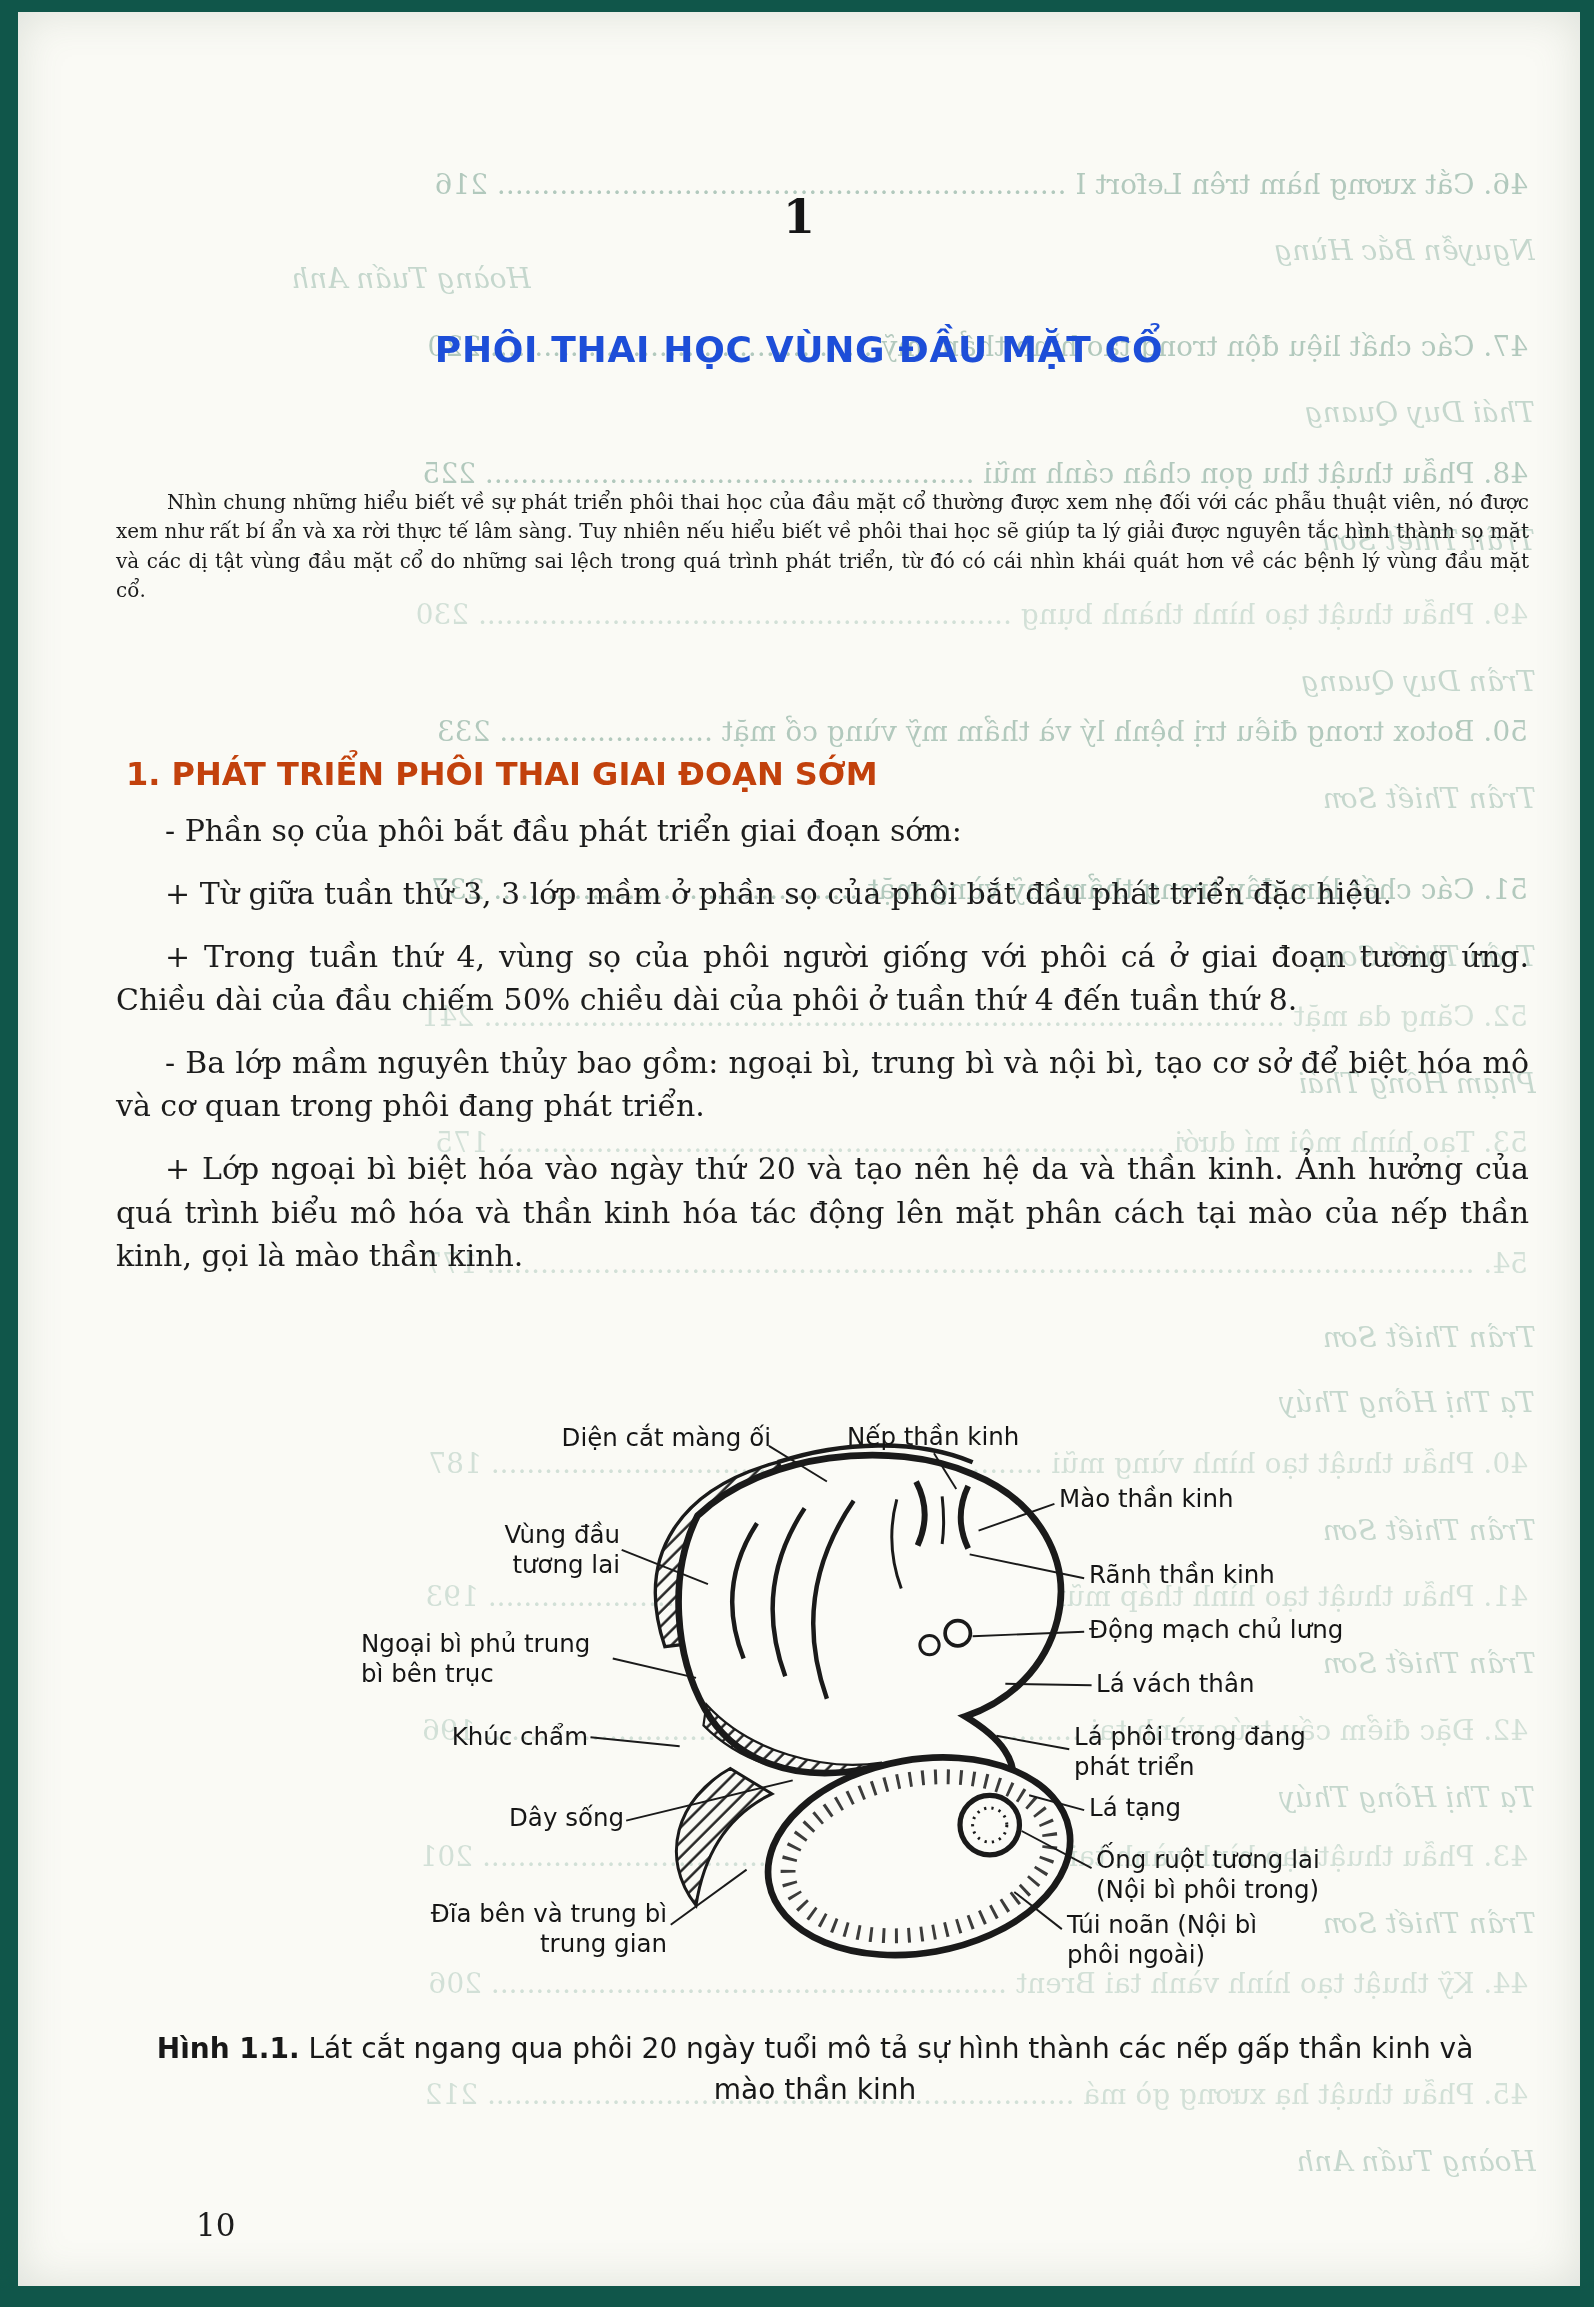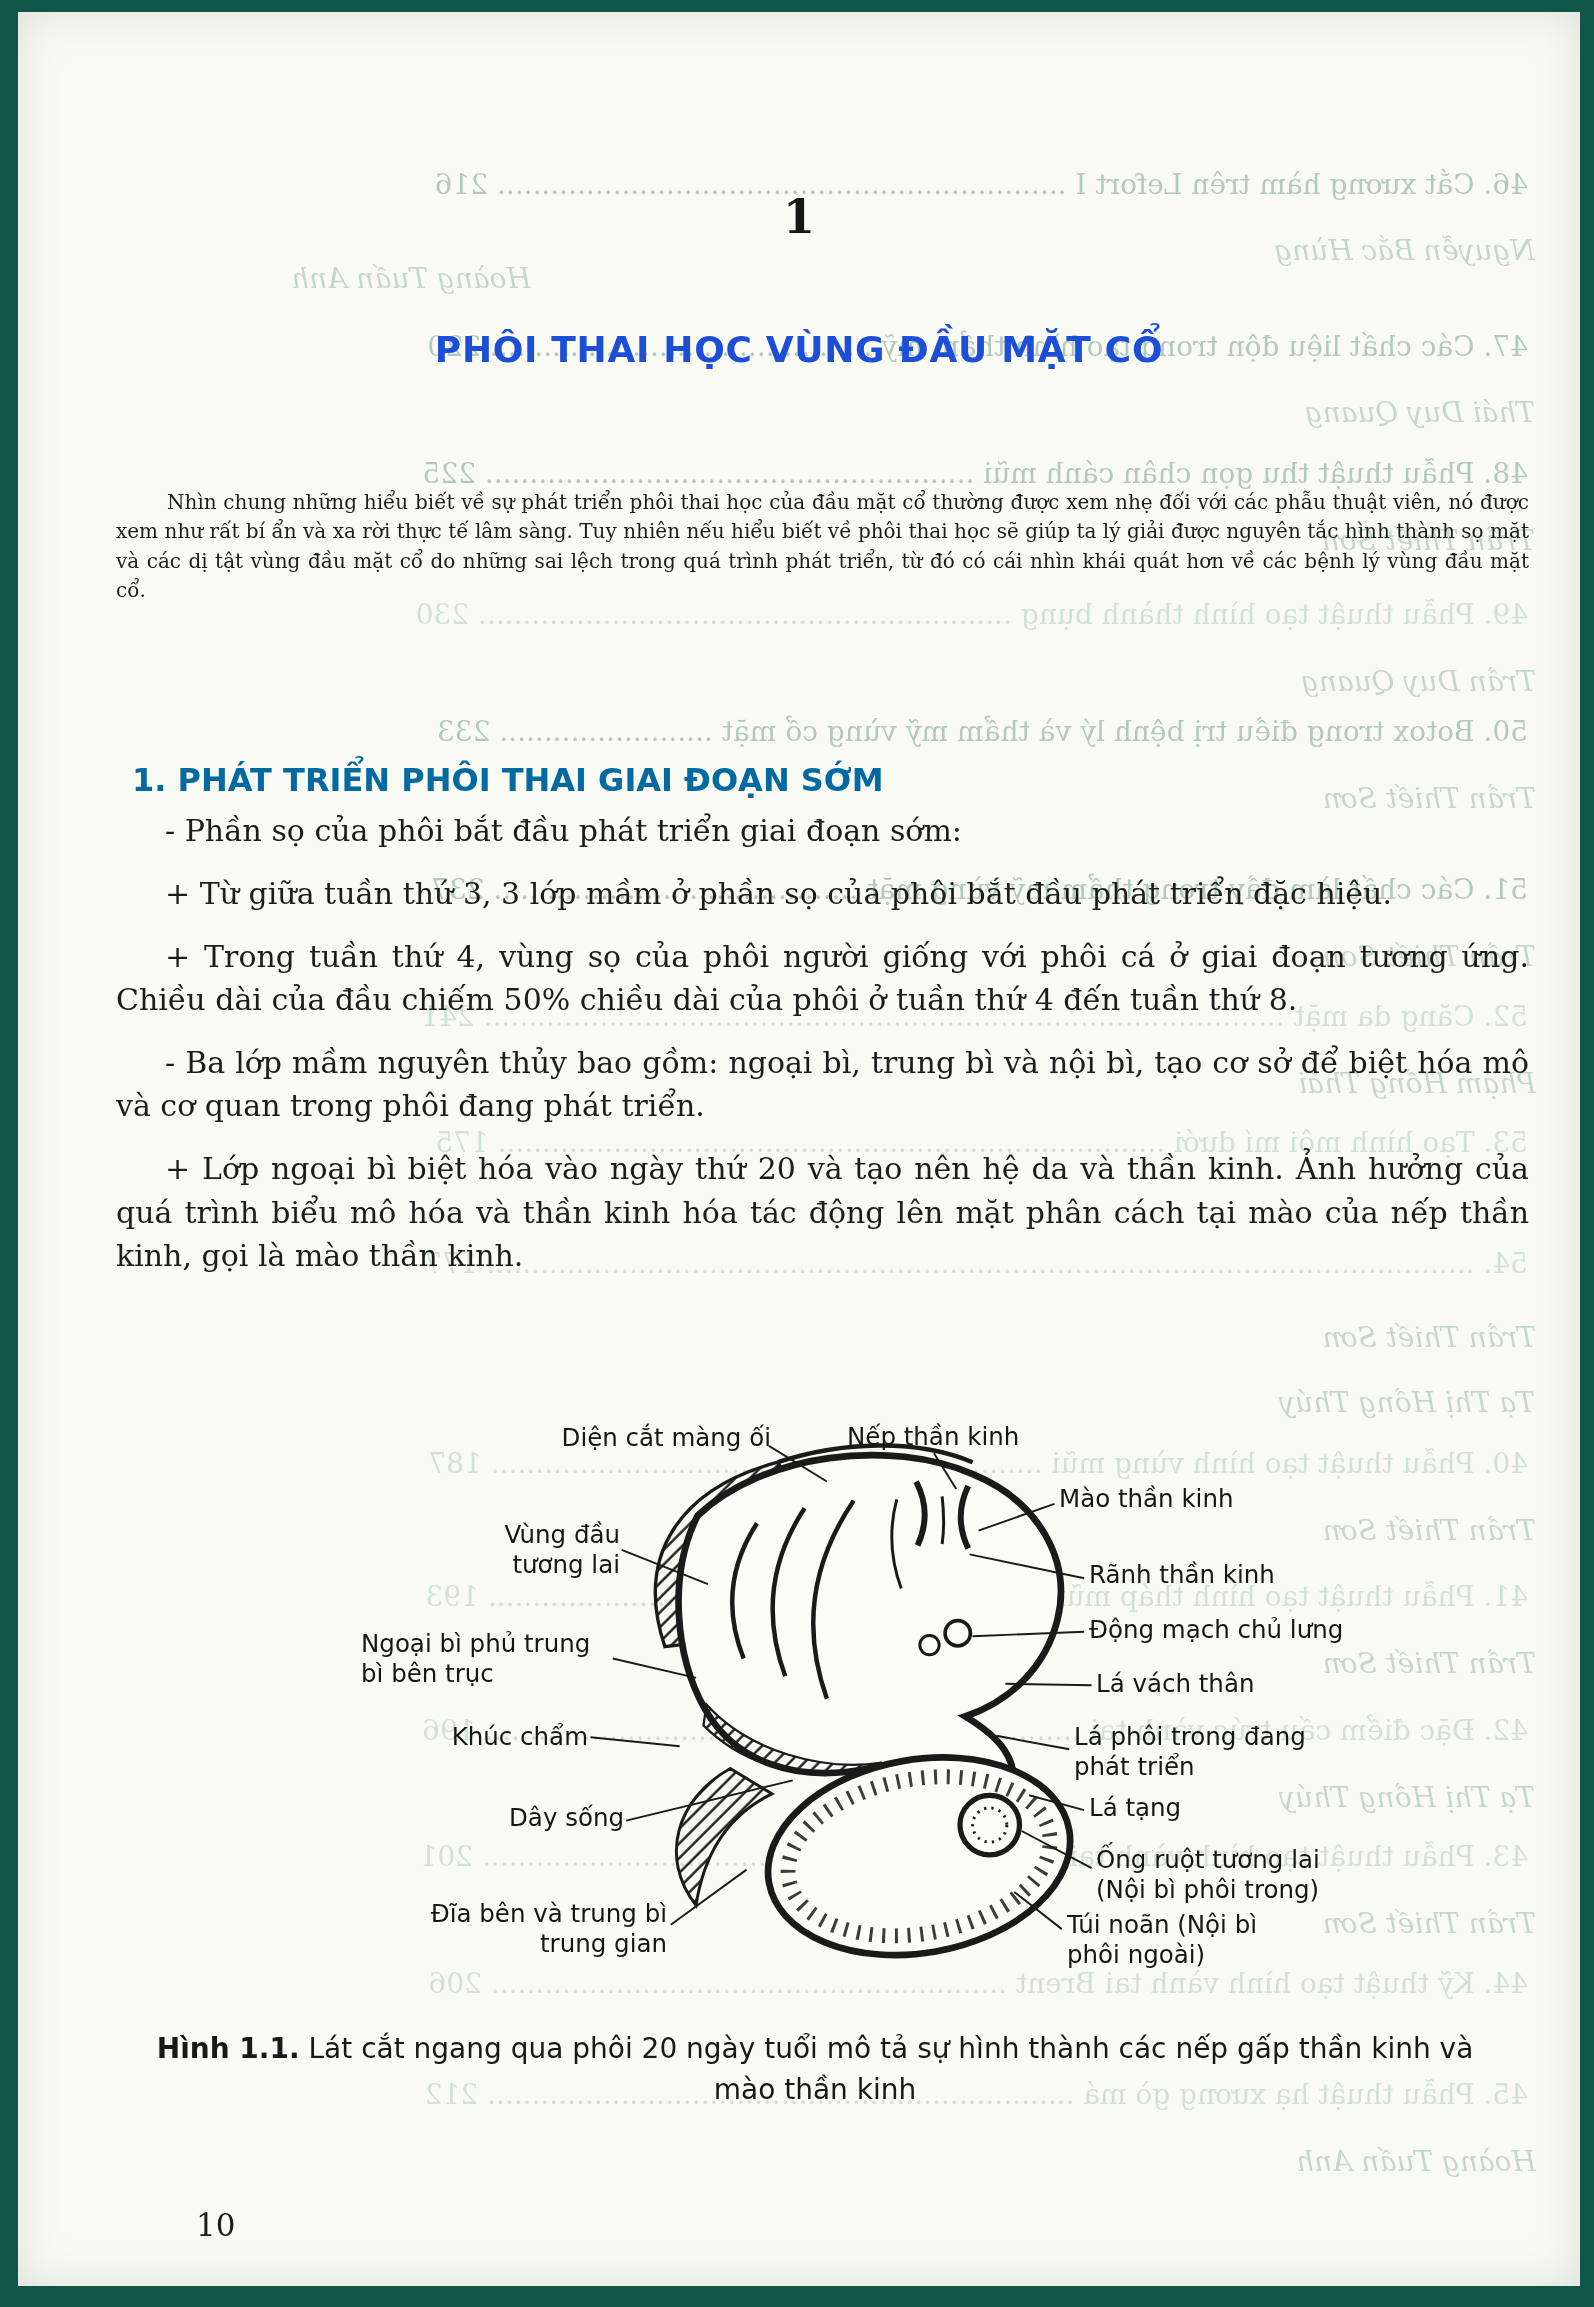--- a/index.html
+++ b/index.html
@@ -36,21 +36,21 @@
     font-size:36px;font-weight:bold;color:#1d4ed8;letter-spacing:0.7px;
   }
   .intro{
     position:absolute;top:476px;left:98px;width:1413px;
     font-size:20px;line-height:1.47;color:#1c1c1c;
     text-align:justify;text-indent:51px;margin:0;
   }
   .section-heading{
     position:absolute;top:733px;left:98px;width:1413px;
     font-family:"DejaVu Sans","Liberation Sans",sans-serif;
-    font-size:32px;font-weight:bold;color:#0369a1;margin:16px;
+    font-size:32px;font-weight:bold;color:#c2410c;margin:10px;
   }
   #paragraphs{position:absolute;top:797px;left:98px;width:1413px;}
   .body-p{
     font-size:30px;line-height:1.45;color:#1c1c1c;
     text-align:justify;text-indent:49px;margin:0 0 19.3px 0;
   }
   
   .figure{position:absolute;top:1398px;left:165px;width:1264px;height:610px;}
   .figure-art{position:absolute;left:0;top:0;}
   .fig-label{

